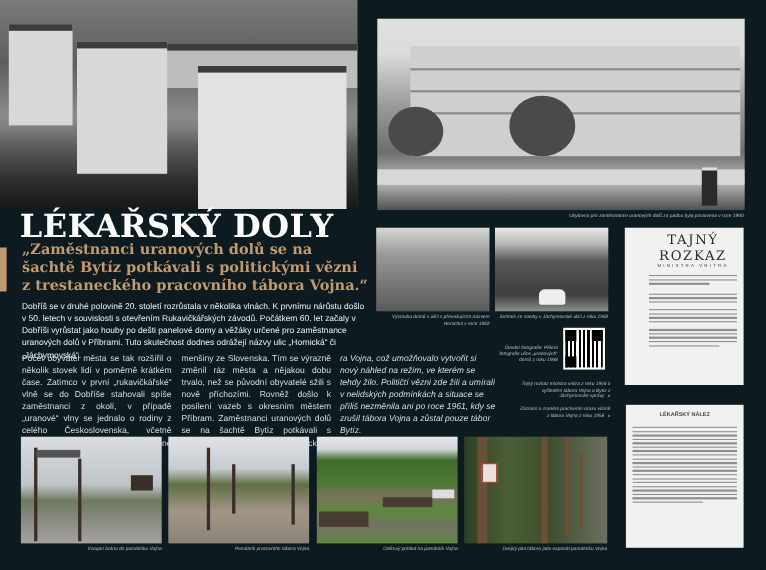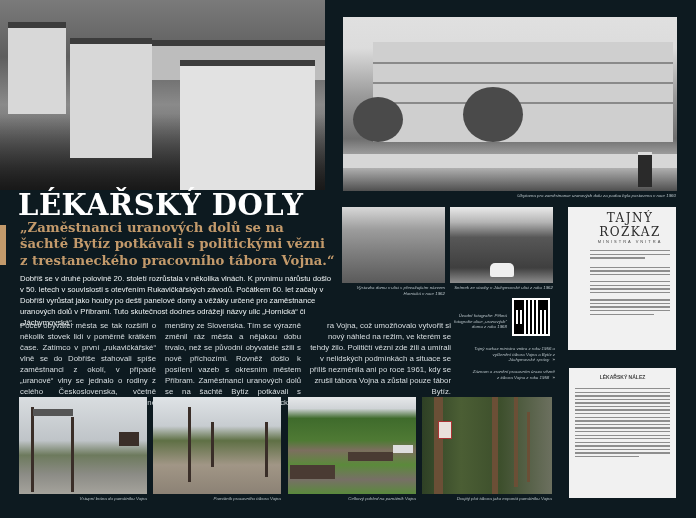--- a/index.html
+++ b/index.html
@@ -26,21 +26,21 @@
   .accent-bar { position: absolute; left: 0; top: 225px; width: 6px; height: 40px; background: #c39a6b; }
   .quote { position: absolute; left: 20px; top: 220px; width: 315px; font-family: "DejaVu Serif", serif;
     font-weight: bold; font-size: 13.2px; line-height: 16.3px; color: #c39a6b; }
 
   .lead { position: absolute; left: 20px; top: 273px; width: 316px; font-size: 7.7px; line-height: 11px;
     font-weight: normal; color: #eef2f3; }
 
   .col { position: absolute; top: 320px; font-size: 7.8px; line-height: 11px; color: #d8dee1; text-align: justify; }
   .col.c1 { left: 20px; width: 136px; }
   .col.c2 { left: 165px; width: 136px; }
-  .col.c3 { left: 309px; width: 142px; text-align: right; }
+  .col.c3 { left: 309px; width: 142px; text-align: left; font-style: italic; }
 
   
   .top-right { left: 343px; top: 17px; width: 334px; height: 174px;
     background: linear-gradient(180deg, #e0e0e0 0%, #dcdcdc 18%, #9b9b9b 45%, #6e6e6e 70%, #bdbdbd 85%, #4f4f4f 100%); }
   .top-right .bld { position: absolute; left: 30px; top: 25px; width: 300px; height: 100px; background: #cfcfcf; }
   .top-right .stripe { position: absolute; left: 30px; width: 300px; height: 2px; background: #8a8a8a; }
   .top-right .tree { position: absolute; border-radius: 50%; background: #4a4a4a; }
   .top-right .road { position: absolute; left: 0; top: 137px; width: 334px; height: 14px; background: #d7d7d7; }
   .top-right .post { position: absolute; left: 295px; top: 135px; width: 14px; height: 35px; background: #2a2a2a; border-top: 3px solid #ddd; }
 

